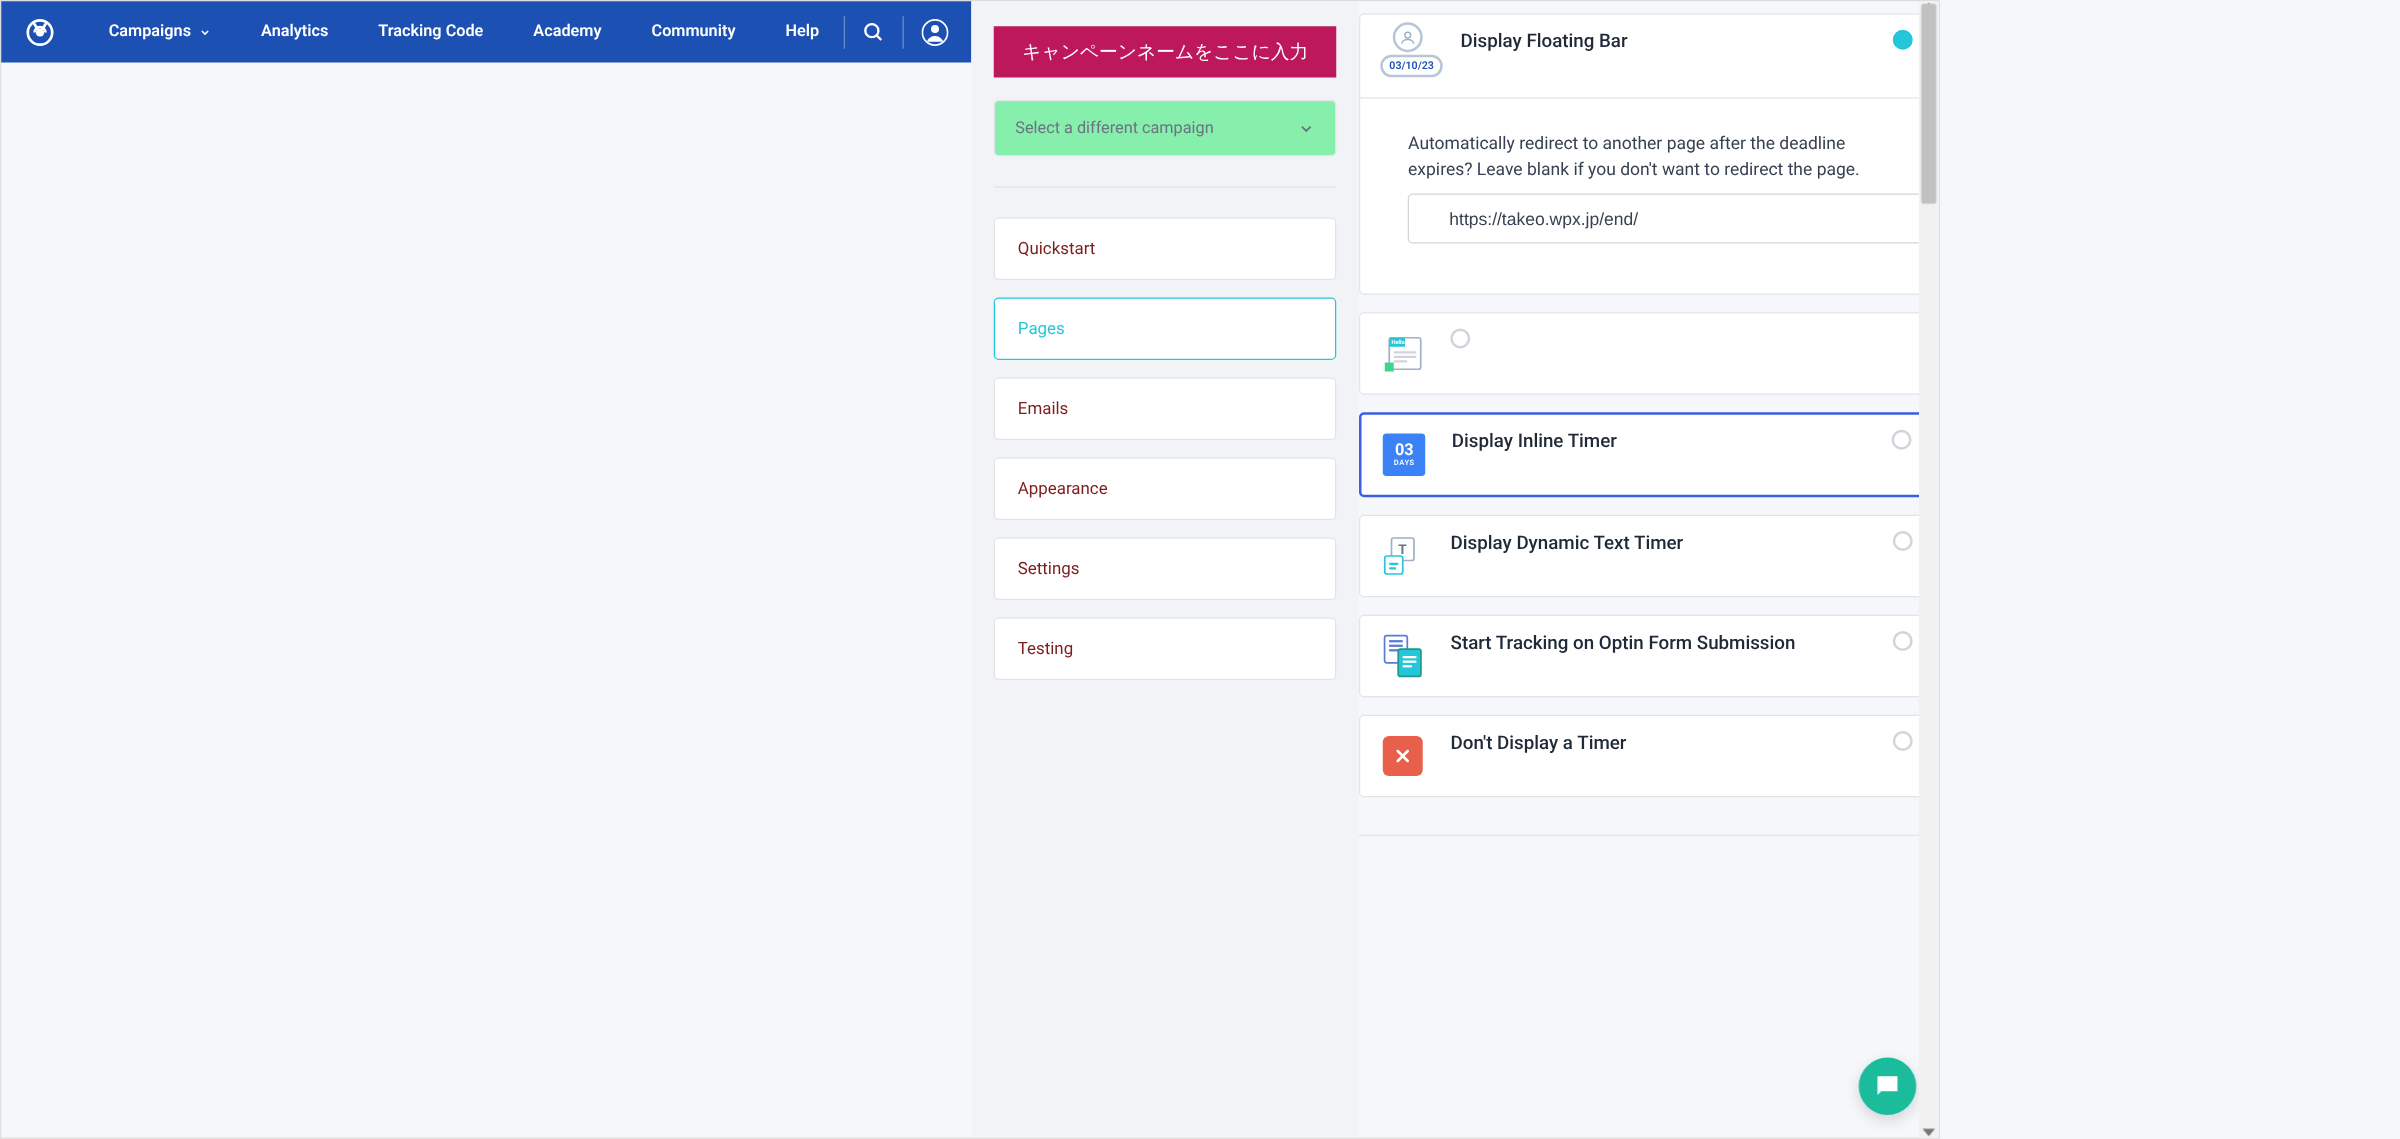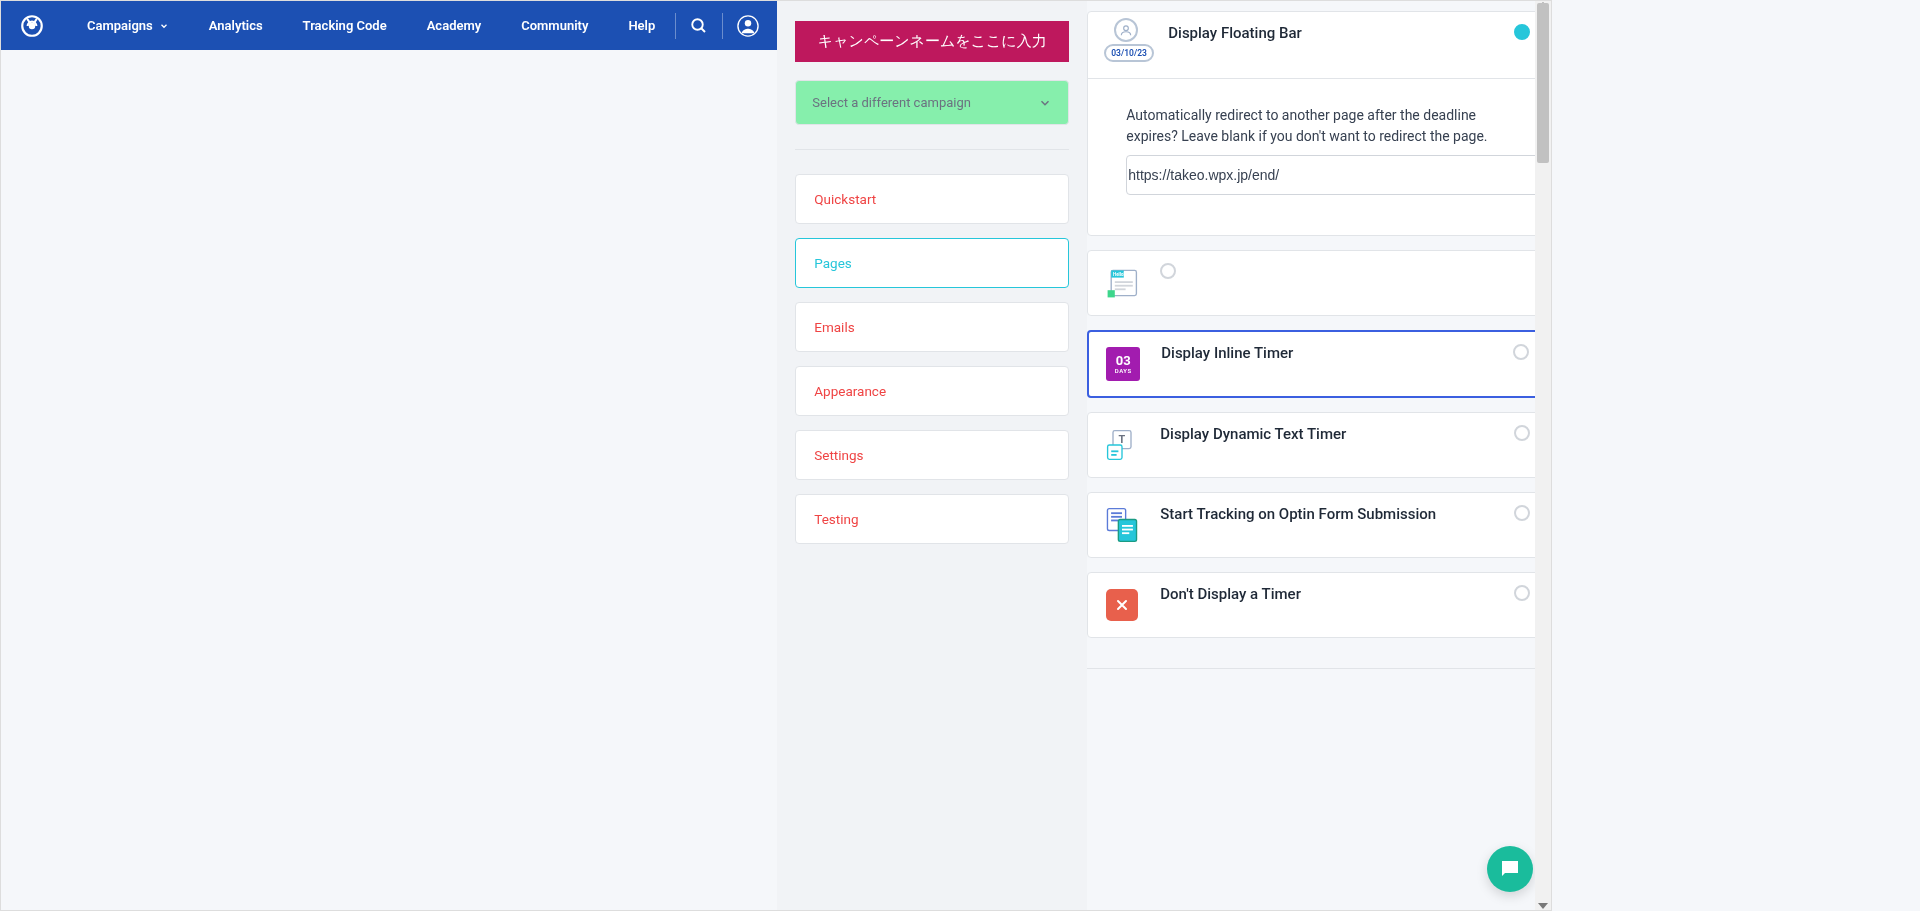--- a/index.html
+++ b/index.html
@@ -27,54 +27,54 @@
 .body { display: flex; flex: 1; overflow: hidden; }
 
 
 .sidebar { width: 310px; background: #f1f3f6; padding: 20px 18px; overflow-y: auto; }
 .campaign-name { background: #be185d; color: #fff; text-align: center; font-size: 15px; padding: 11px 8px; margin-bottom: 18px; }
 .campaign-selector { background: #86efac; border: 1px solid #e1e4e8; border-radius: 4px; padding: 14px 16px; display: flex; align-items: center; justify-content: space-between; cursor: pointer; }
 .campaign-selector span { font-size: 13px; color: #6b7280; }
 .campaign-selector svg { width: 14px; height: 14px; color: #6b7280; }
 .divider { border: none; border-top: 1px solid #e1e4e8; margin: 24px 0; }
 .sidebar-menu { display: flex; flex-direction: column; gap: 14px; }
-.sidebar-item { background: #fff; border: 1px solid #e1e4e8; border-radius: 4px; padding: 16px 18px; font-size: 13.5px; color: #ef4444; cursor: pointer; }
+.sidebar-item { background: #fff; border: 1px solid #e1e4e8; border-radius: 4px; padding: 16px 18px; font-size: 13.5px; color: #7f1d1d; cursor: pointer; }
 .sidebar-item.active { border-color: #26c6da; color: #26c6da; }
 
 
 .main { flex: 1; overflow-y: auto; padding: 0 0 40px 0; position: relative; }
 .content { max-width: 820px; margin: 0 auto; padding-top: 10px; }
 
 .card { background: #fff; border: 1px solid #e1e4e8; border-radius: 4px; margin-bottom: 14px; }
 .card-header { display: flex; align-items: flex-start; padding: 12px 20px 12px 14px; gap: 18px; cursor: pointer; }
 .card-icon { width: 40px; height: 40px; display: flex; align-items: center; justify-content: center; flex-shrink: 0; }
 .card-title { flex: 1; font-size: 15px; color: #1f2937; font-weight: 500; }
 .radio { width: 16px; height: 16px; border: 2px solid #d1d5db; border-radius: 50%; flex-shrink: 0; }
 .radio.checked { border-color: #26c6da; background: #26c6da; position: relative; }
 
 .card.expanded .card-body { display: block; }
 .card-body { padding: 26px 38px 40px 38px; border-top: 1px solid #e1e4e8; }
 .help-text { font-size: 14px; color: #374151; margin-bottom: 8px; line-height: 1.5; }
-.url-input { width: 495px; padding: 11px 1px; border: 1px solid #d1d5db; border-radius: 4px; font-size: 14px; color: #374151; }
+.url-input { width: 495px; padding: 11px 32px; border: 1px solid #d1d5db; border-radius: 4px; font-size: 14px; color: #374151; }
 
 .card.highlighted { border: 2px solid #3b5fe0; }
 
 .bottom-divider { border: none; border-top: 1px solid #e1e4e8; max-width: 820px; margin: 30px auto 0; }
 
 
 .floating-bar-icon { position: relative; width: 48px; height: 42px; }
 .fb-avatar { width: 24px; height: 24px; border: 2px solid #b8c5d6; border-radius: 50%; position: absolute; top: -6px; left: 12px; background: #fff; display: flex; align-items: center; justify-content: center; }
 .fb-avatar svg { width: 14px; height: 14px; color: #b8c5d6; }
 .fb-date { position: absolute; bottom: 4px; left: 2px; background: #fff; border: 2px solid #b8c5d6; border-radius: 10px; font-size: 8.5px; color: #1c50b3; padding: 2px 5px; font-weight: 600; }
 
 
 .portal-icon svg { width: 36px; height: 36px; }
 
 
-.inline-timer-icon { width: 34px; height: 34px; background: #a21caf; border-radius: 3px; display: flex; flex-direction: column; align-items: center; justify-content: center; color: #fff; }
+.inline-timer-icon { width: 34px; height: 34px; background: #3b82f6; border-radius: 3px; display: flex; flex-direction: column; align-items: center; justify-content: center; color: #fff; }
 .inline-timer-icon .num { font-size: 13px; font-weight: 700; line-height: 1; }
 .inline-timer-icon .lbl { font-size: 6px; font-weight: 600; letter-spacing: 0.5px; }
 
 
 .dyn-icon svg { width: 36px; height: 36px; }
 
 
 .track-icon svg { width: 40px; height: 40px; }
 
 

